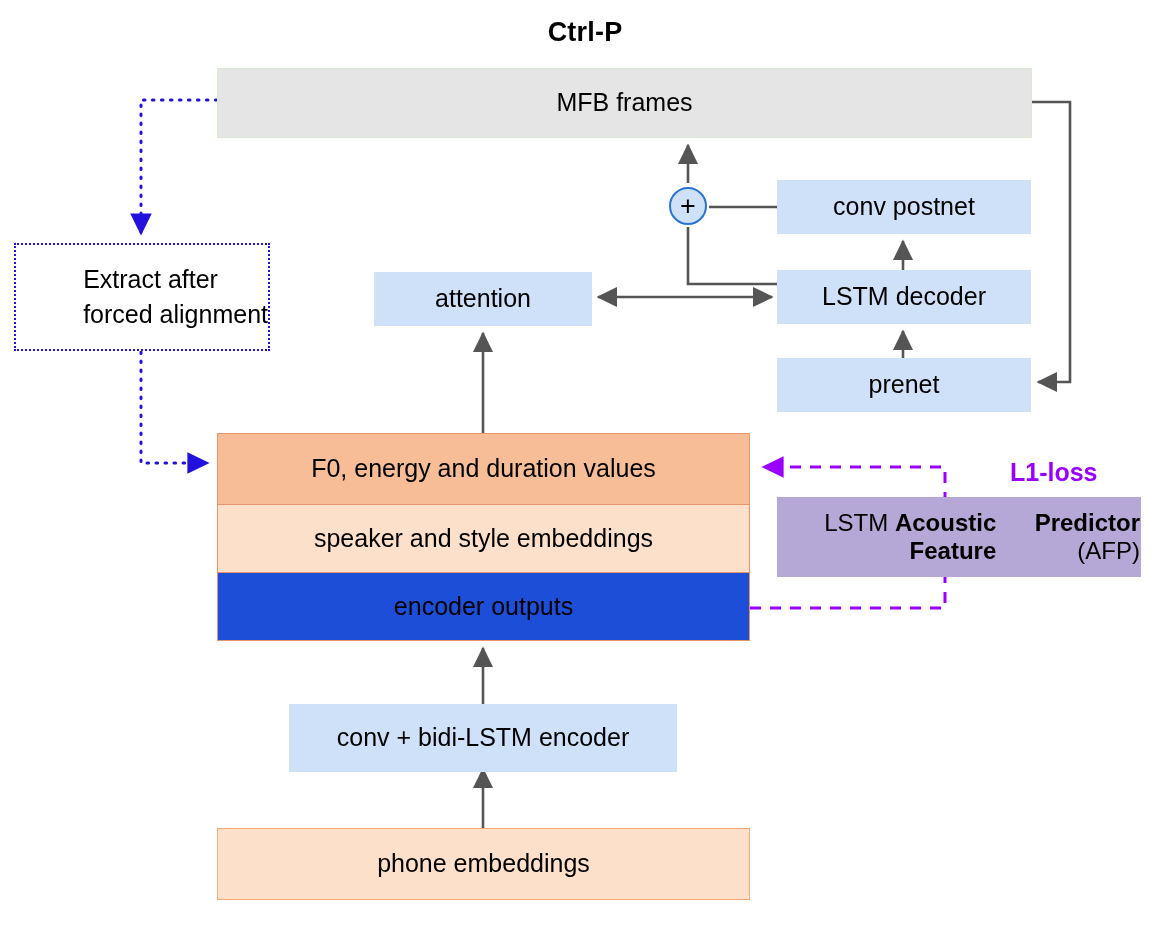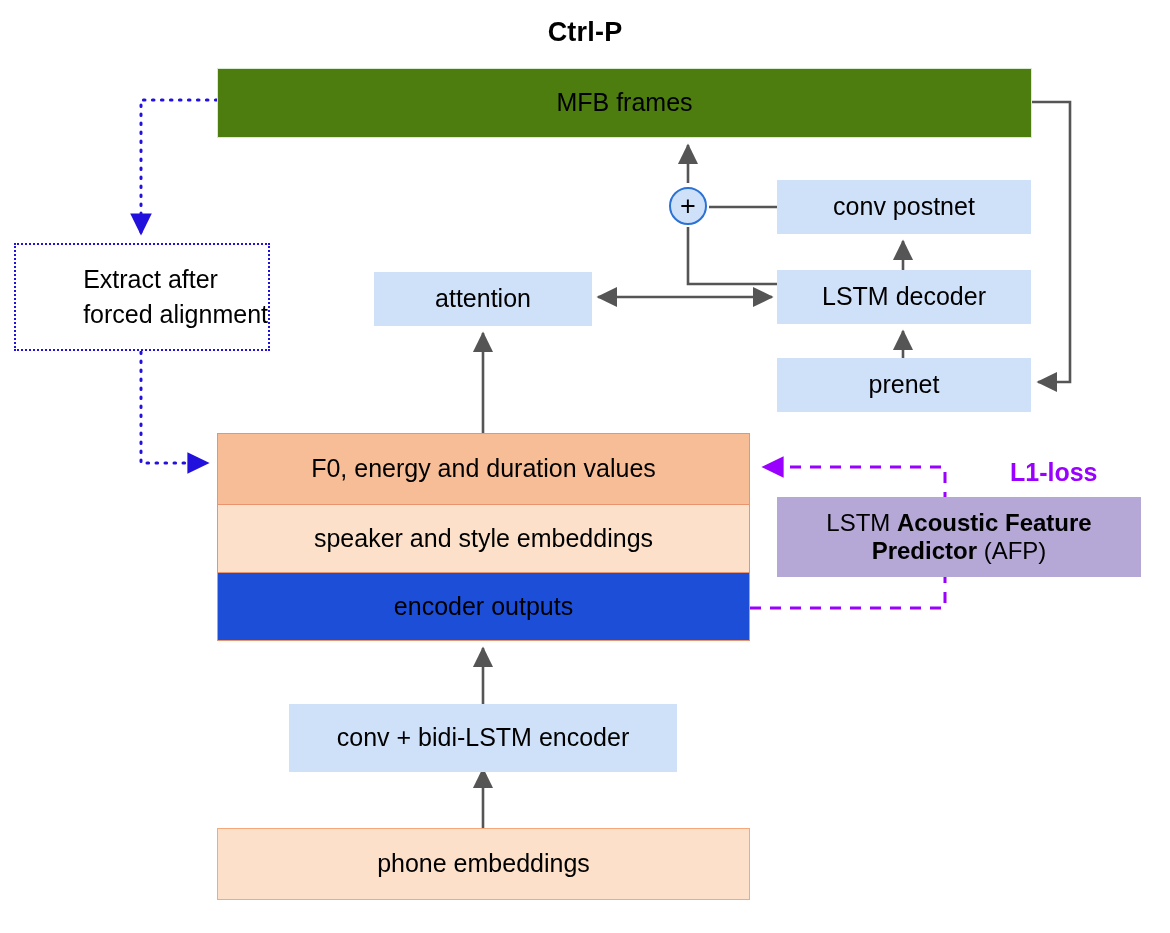--- a/index.html
+++ b/index.html
@@ -44,21 +44,21 @@
     font-size: 27px;
     font-weight: bold;
     letter-spacing: 0.2px;
   }
   
   #mfb-frames {
     left: 217px;
     top: 68px;
     width: 815px;
     height: 70px;
-    background: #4d7c0f;
+    background: #e5e5e5;
     border: 1px solid #d9ead3;
     font-size: 25px;
   }
   
   .blue-box {
     background: #cfe0f9;
     border: 1px solid #cfe0f9;
     font-size: 25px;
   }
   #conv-postnet { left: 777px; top: 180px; width: 254px; height: 54px; text-align: center; }
@@ -87,21 +87,21 @@
     left: 217px; top: 828px; width: 533px; height: 72px;
     background: #fce0ca;
     border: 1px solid #f4a97c;
   }
   
   #afp-box {
     left: 777px; top: 497px; width: 364px; height: 80px;
     background: #b5a7d6;
     border: 1px solid #b5a7d6;
     font-size: 24px;
-    flex-direction: column;
+    flex-direction: row;
     text-align: right;
   }
   #afp-box b { font-weight: bold; }
   
   #l1-loss {
     left: 1010px; top: 458px; width: 160px; height: 30px;
     font-size: 25px;
     font-weight: bold;
     color: #9a00ff;
     justify-content: flex-start;

